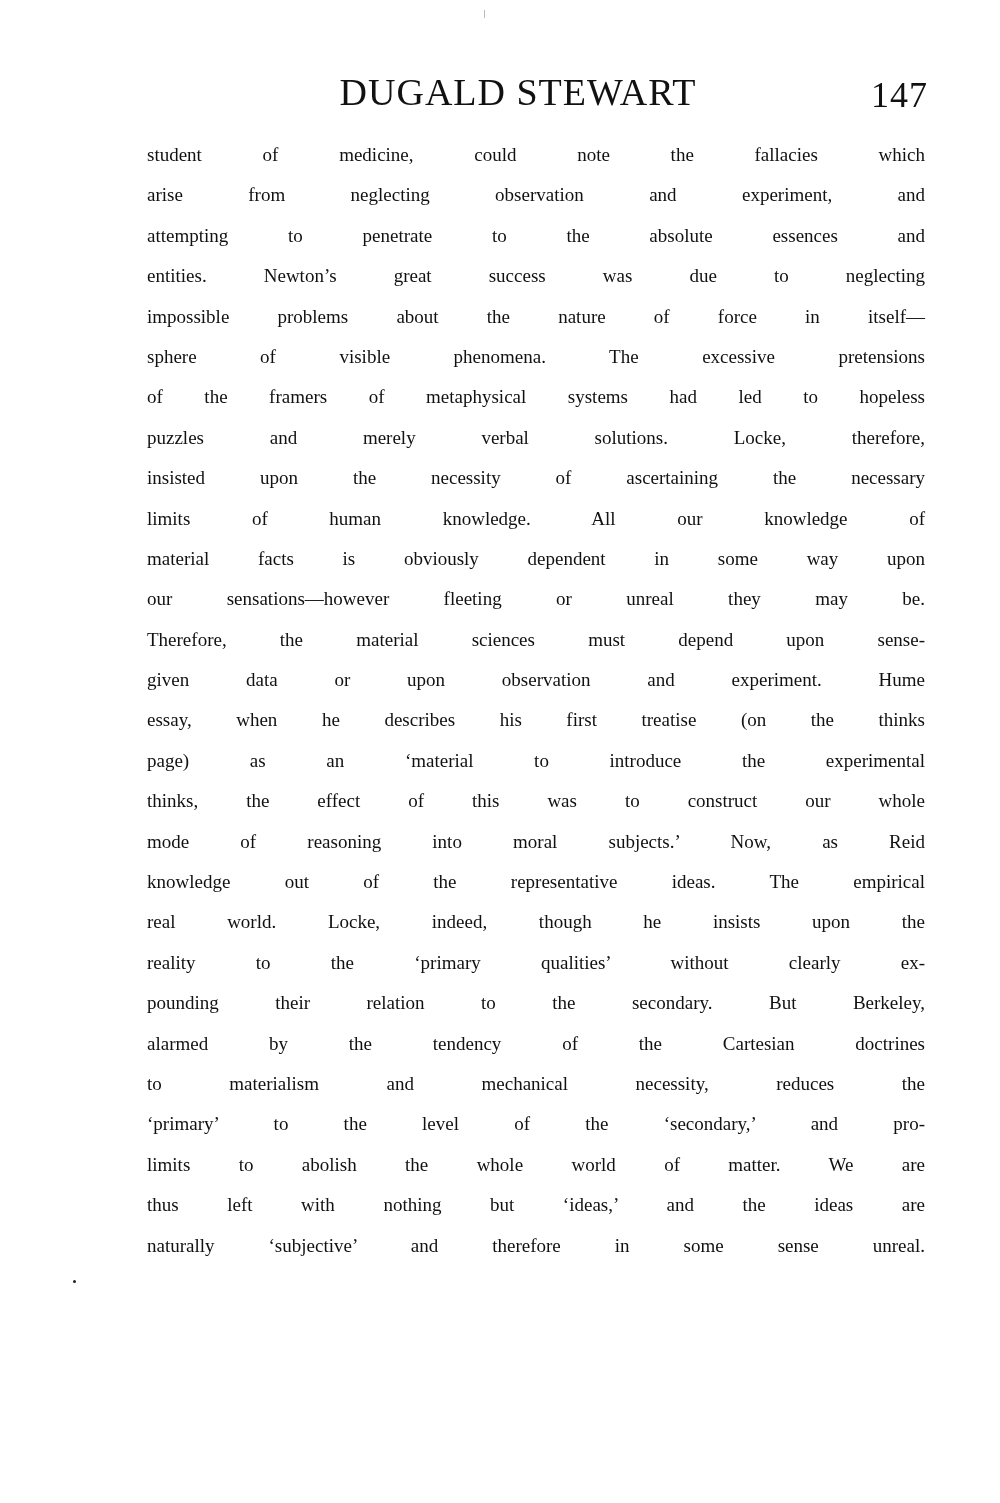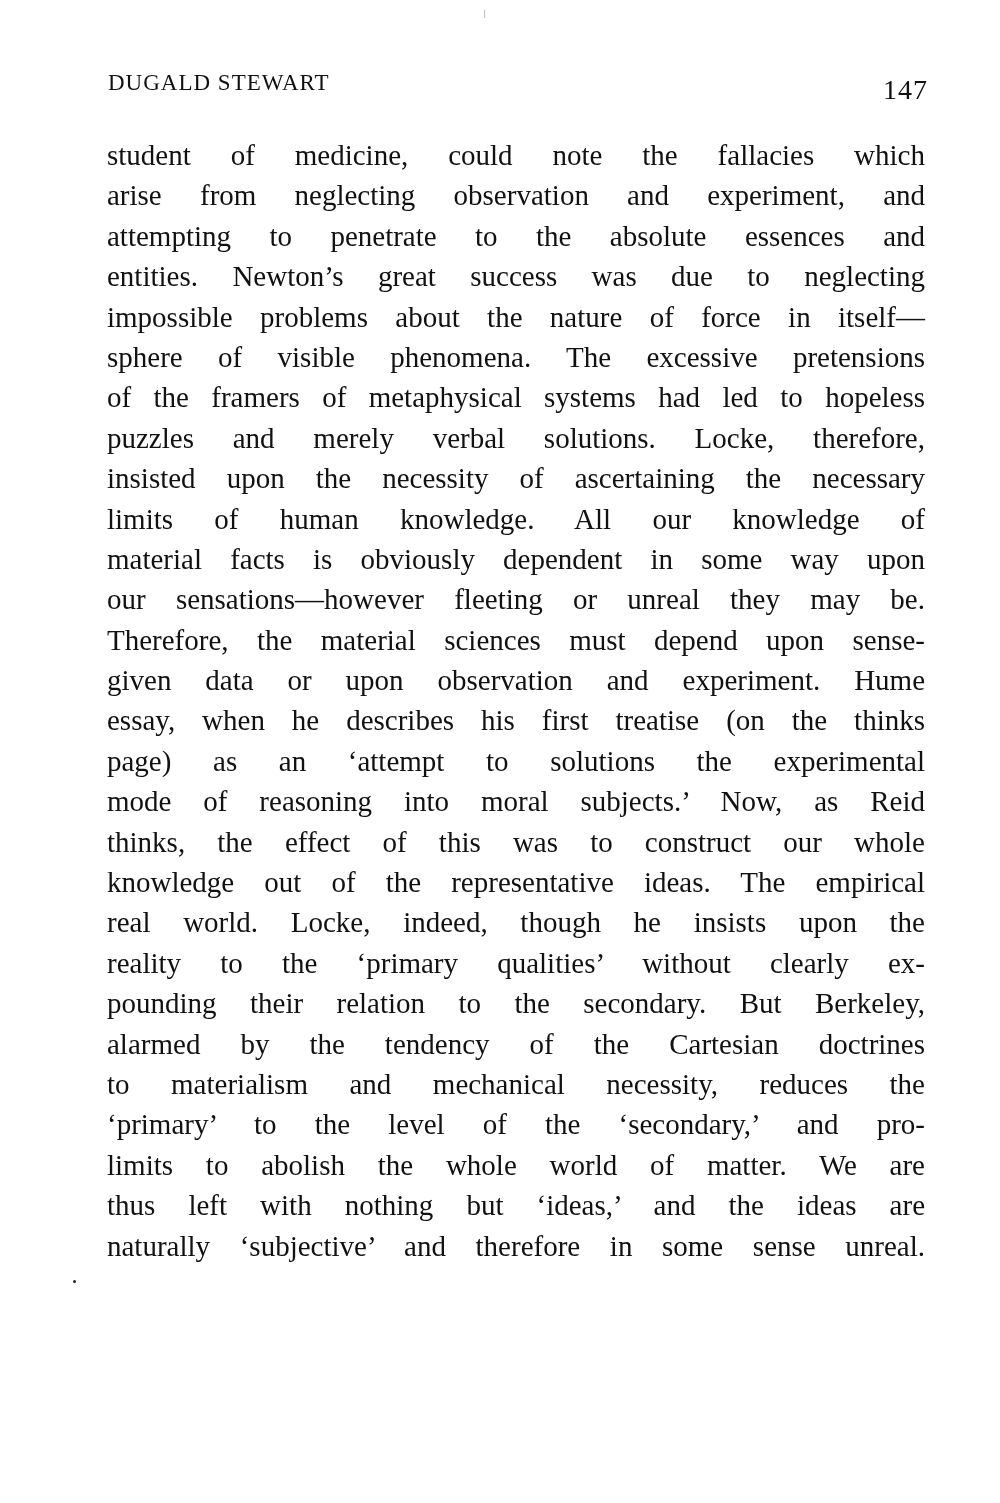--- a/index.html
+++ b/index.html
@@ -26,46 +26,48 @@
       position: absolute;
       top: 66px;
       left: 108px;
       width: 820px;
       height: 40px;
     }
     .running-title {
       position: absolute;
       left: 0;
       width: 820px;
-      font-size: 23px;
+      text-align: center;
+      font-size: 38px;
       letter-spacing: 1px;
       top: 4px;
     }
     .page-number {
       position: absolute;
       right: 0;
       top: 8px;
-      font-size: 28px;
+      font-size: 36px;
       letter-spacing: 1px;
     }
     .body-text {
       position: absolute;
       left: 107px;
       top: 135px;
       width: 818px;
     }
     .line {
       display: block;
       height: 40.4px;
       line-height: 40.4px;
-      font-size: 29px;
+      font-size: 19px;
       text-align: justify;
       text-align-last: justify;
       white-space: nowrap;
       overflow: visible;
+      margin-left: 40px;
     }
     .line.last {
       text-align-last: justify;
     }
     .margin-dot {
       position: absolute;
       left: 73px;
       top: 1280px;
       width: 3px;
       height: 3px;
@@ -103,23 +105,23 @@
     <span class="line">sphere of visible phenomena. The excessive pretensions</span>
     <span class="line">of the framers of metaphysical systems had led to hopeless</span>
     <span class="line">puzzles and merely verbal solutions. Locke, therefore,</span>
     <span class="line">insisted upon the necessity of ascertaining the necessary</span>
     <span class="line">limits of human knowledge. All our knowledge of</span>
     <span class="line">material facts is obviously dependent in some way upon</span>
     <span class="line">our sensations—however fleeting or unreal they may be.</span>
     <span class="line">Therefore, the material sciences must depend upon sense-</span>
     <span class="line">given data or upon observation and experiment. Hume</span>
     <span class="line">essay, when he describes his first treatise (on the thinks</span>
-    <span class="line">page) as an ‘attempt to solutions the experimental</span>
+    <span class="line">page) as an ‘material to introduce the experimental</span>
+    <span class="line">thinks, the effect of this was to construct our whole</span>
     <span class="line">mode of reasoning into moral subjects.’ Now, as Reid</span>
-    <span class="line">thinks, the effect of this was to construct our whole</span>
     <span class="line">knowledge out of the representative ideas. The empirical</span>
     <span class="line">real world. Locke, indeed, though he insists upon the</span>
     <span class="line">reality to the ‘primary qualities’ without clearly ex-</span>
     <span class="line">pounding their relation to the secondary. But Berkeley,</span>
     <span class="line">alarmed by the tendency of the Cartesian doctrines</span>
     <span class="line">to materialism and mechanical necessity, reduces the</span>
     <span class="line">‘primary’ to the level of the ‘secondary,’ and pro-</span>
     <span class="line">limits to abolish the whole world of matter. We are</span>
     <span class="line">thus left with nothing but ‘ideas,’ and the ideas are</span>
     <span class="line last">naturally ‘subjective’ and therefore in some sense unreal.</span>

